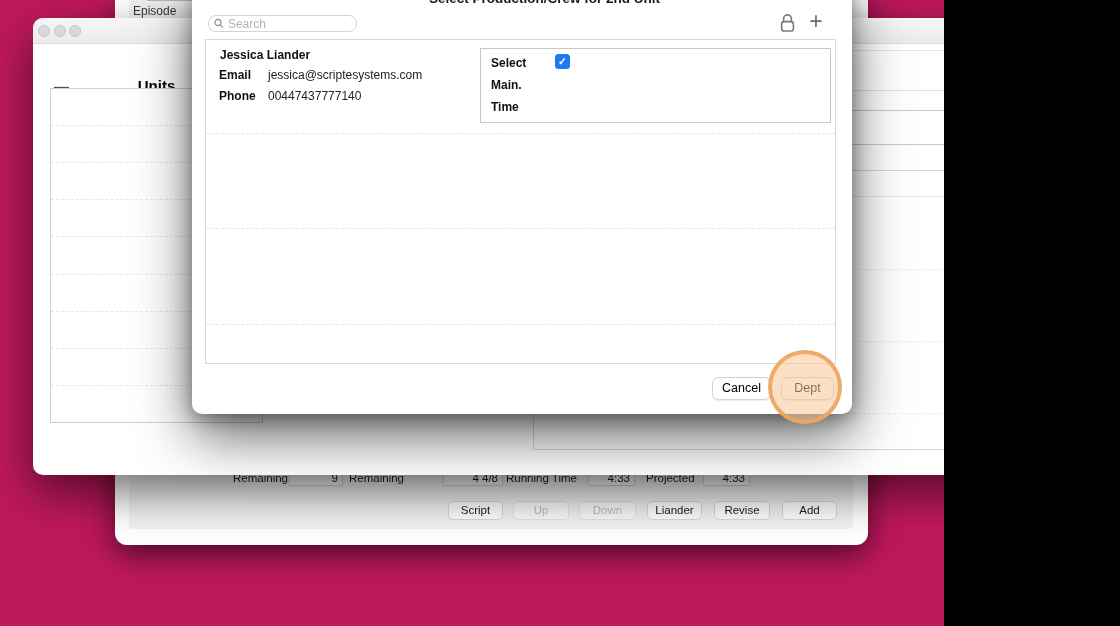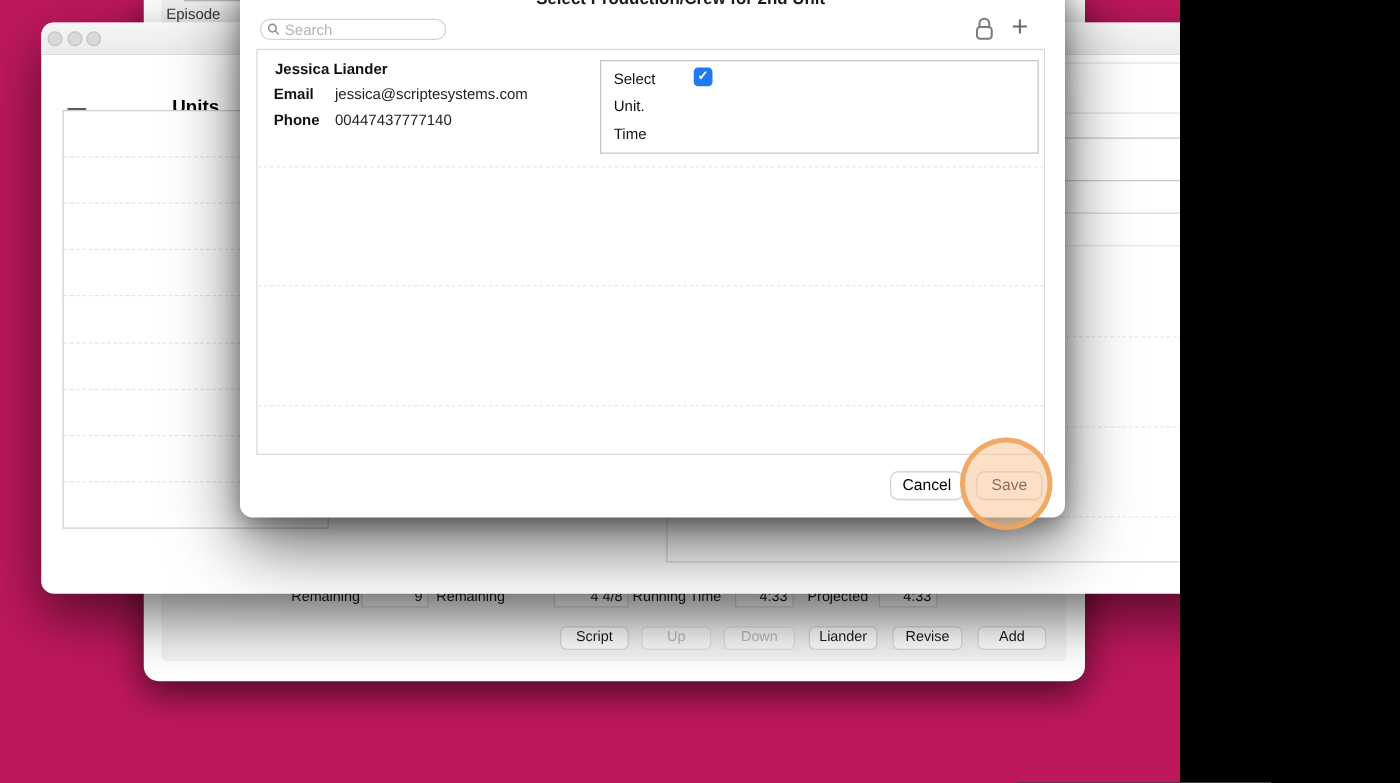--- a/index.html
+++ b/index.html
@@ -88,21 +88,21 @@
   .m-plus { position:absolute; left:613px; top:22px; width:22px; text-align:center;
     font-size:23px; font-weight:300; color:#6b6b6b; line-height:22px; }
   .m-container { position:absolute; left:13px; top:51px; width:631px; height:325px;
     border:1px solid #d9d9d9; background:#fff; }
   .m-rowsep { position:absolute; left:0; right:0; height:0; border-top:1px dashed #e7e7e7; }
   .c-name { position:absolute; left:14px; top:8px; font-size:12px; font-weight:bold; color:#111; }
   .c-label { position:absolute; left:13px; font-size:12px; font-weight:bold; color:#111; }
   .c-value { position:absolute; left:62px; font-size:12px; color:#222; }
   .m-form { position:absolute; left:274px; top:8px; width:351px; height:75px;
     border:1px solid #c6c6c6; background:#fff; }
-  .f-label { position:absolute; left:10px; font-size:12px; font-weight:normal; color:#111; }
+  .f-label { position:absolute; left:10px; font-size:12px; font-weight:bold; color:#111; }
   .f-check { position:absolute; left:74px; top:5px; width:15px; height:15px;
     background:#1f79f3; border-radius:3.5px; color:#fff; font-size:10.5px;
     text-align:center; line-height:15px; font-weight:bold; }
   .f-combo { position:absolute; left:74px; width:267px; height:19px;
     border-radius:5px; background:#fff; font-size:12px; line-height:17px; padding-left:8px; }
   .combo-dept { top:26px; border:1px solid #e0e0e0; color:#c2c2c2; }
   .combo-title { top:48px; border:1px solid #cbcbcb; color:#111; }
   .chev-btn { position:absolute; display:flex; align-items:center; justify-content:center; }
   .chev-gray { right:3px; top:3px; width:13px; height:13px; border-radius:3px;
     background:#f3f3f3; border:1px solid #e3e3e3; }
@@ -208,25 +208,25 @@
       <div class="c-name">Jessica Liander</div>
       <span class="c-label" style="top:28px">Email</span>
       <span class="c-value" style="top:28px">jessica@scriptesystems.com</span>
       <span class="c-label" style="top:49px">Phone</span>
       <span class="c-value" style="top:49px">00447437777140</span>
 
       <div class="m-form">
         <span class="f-label" style="top:7px">Select</span>
         <div class="f-check">✓</div>
 
-        <span class="f-label" style="top:29px">Unit.</span>
+        <span class="f-label" style="top:29px">Main.</span>
 
         <span class="f-label" style="top:51px">Time</span>
       </div>
     </div>
 
     <div class="m-btn btn-cancel">Cancel</div>
-    <div class="m-btn btn-save">Save</div>
+    <div class="m-btn btn-save">Dept</div>
   </div>
 
   <div class="highlight"></div>
 
 </div>
 
 </body></html>

